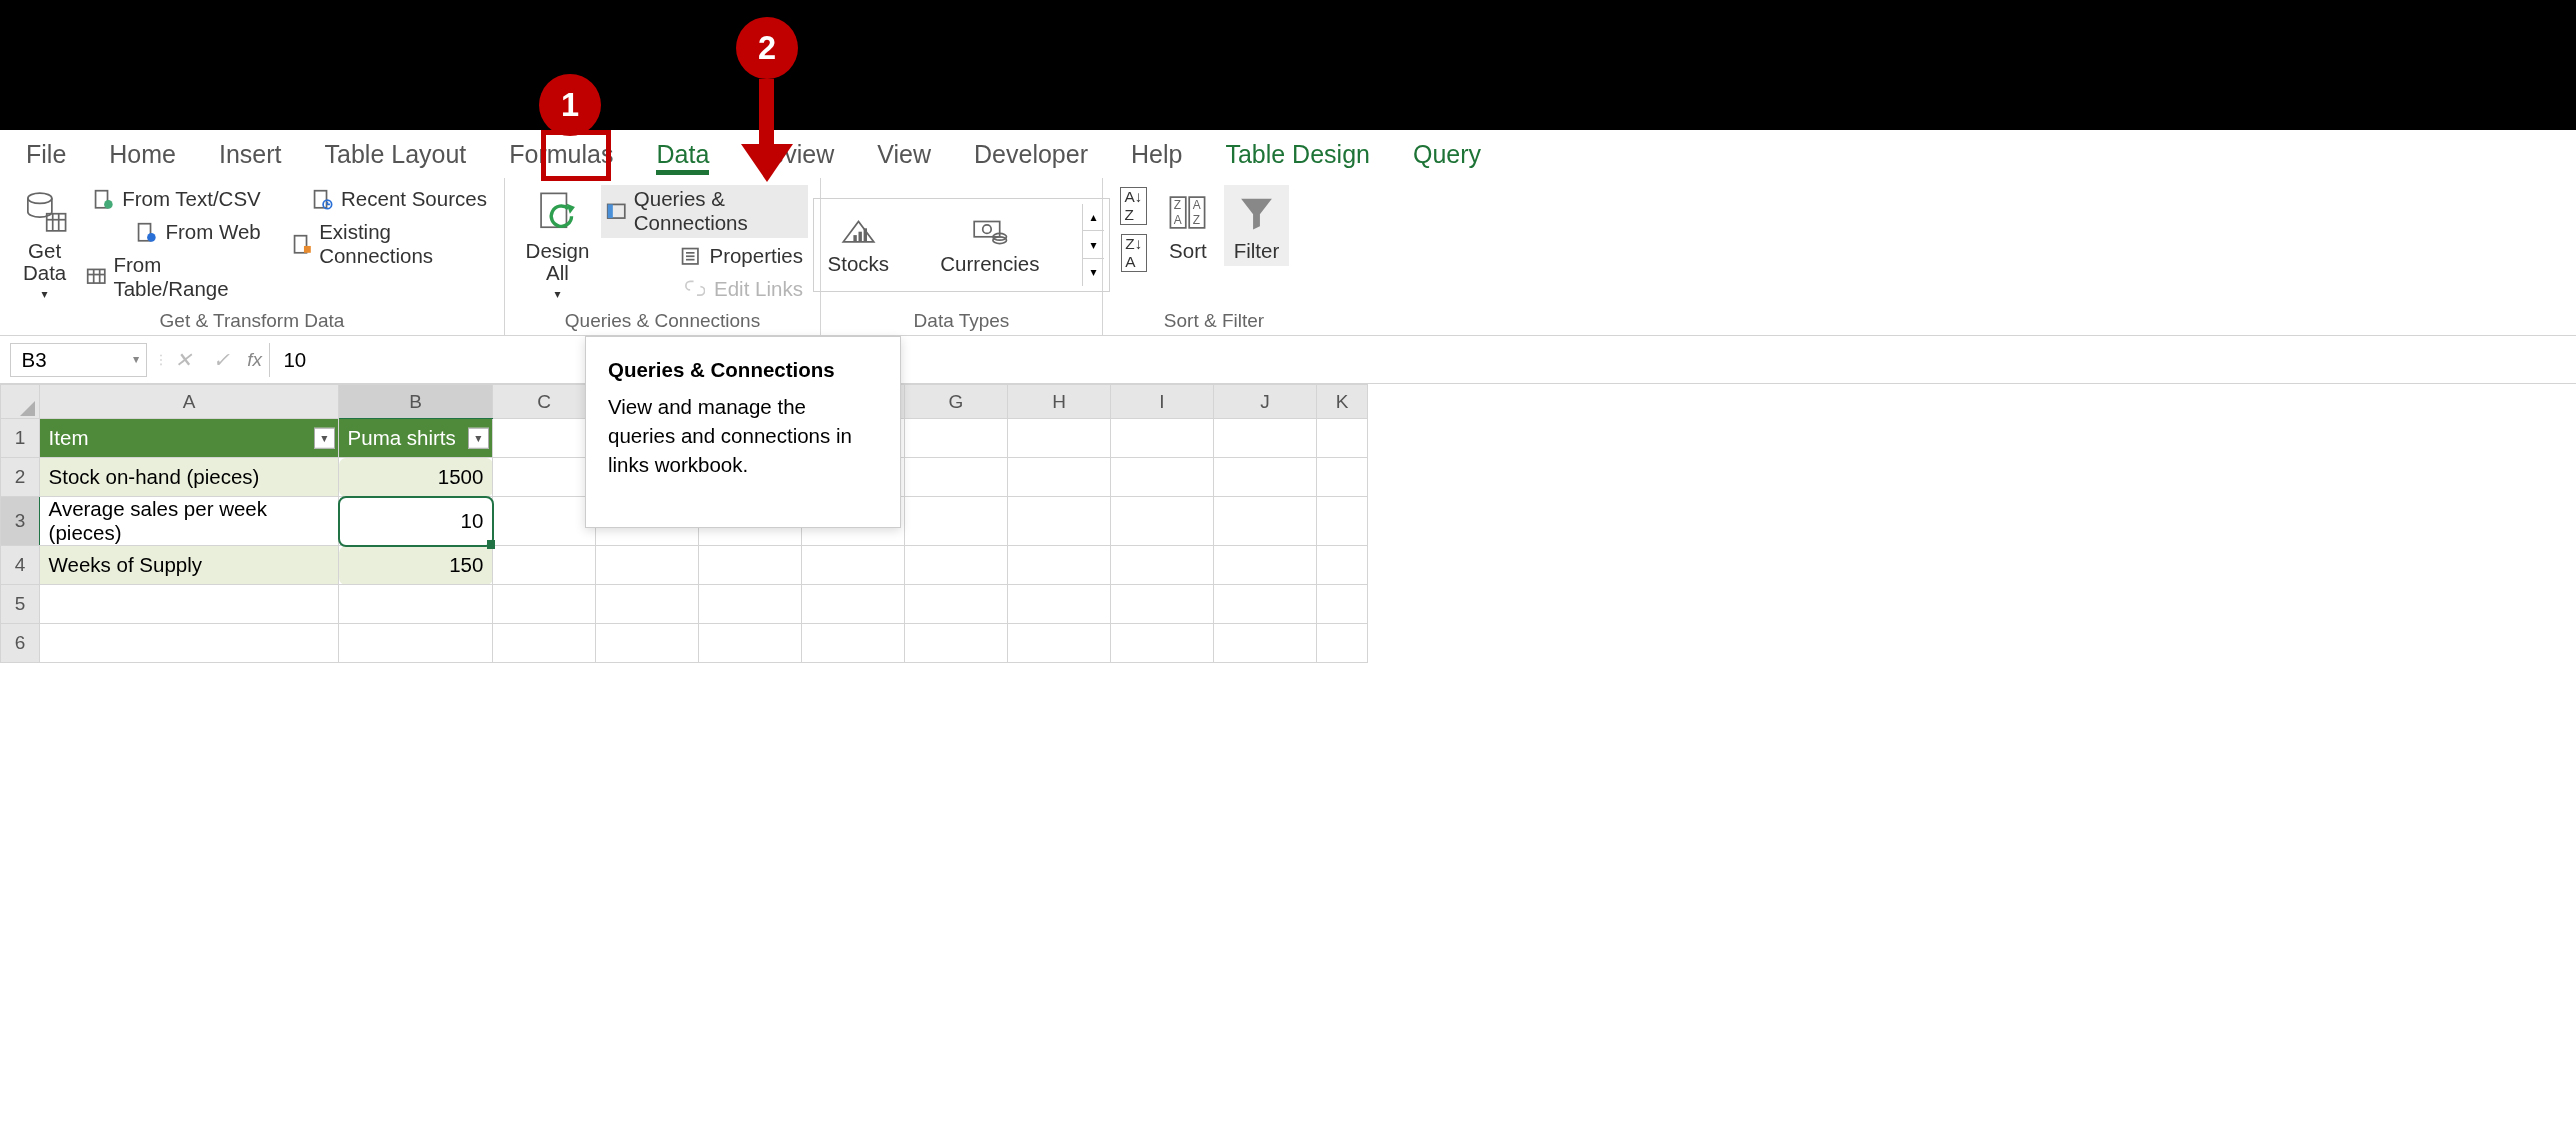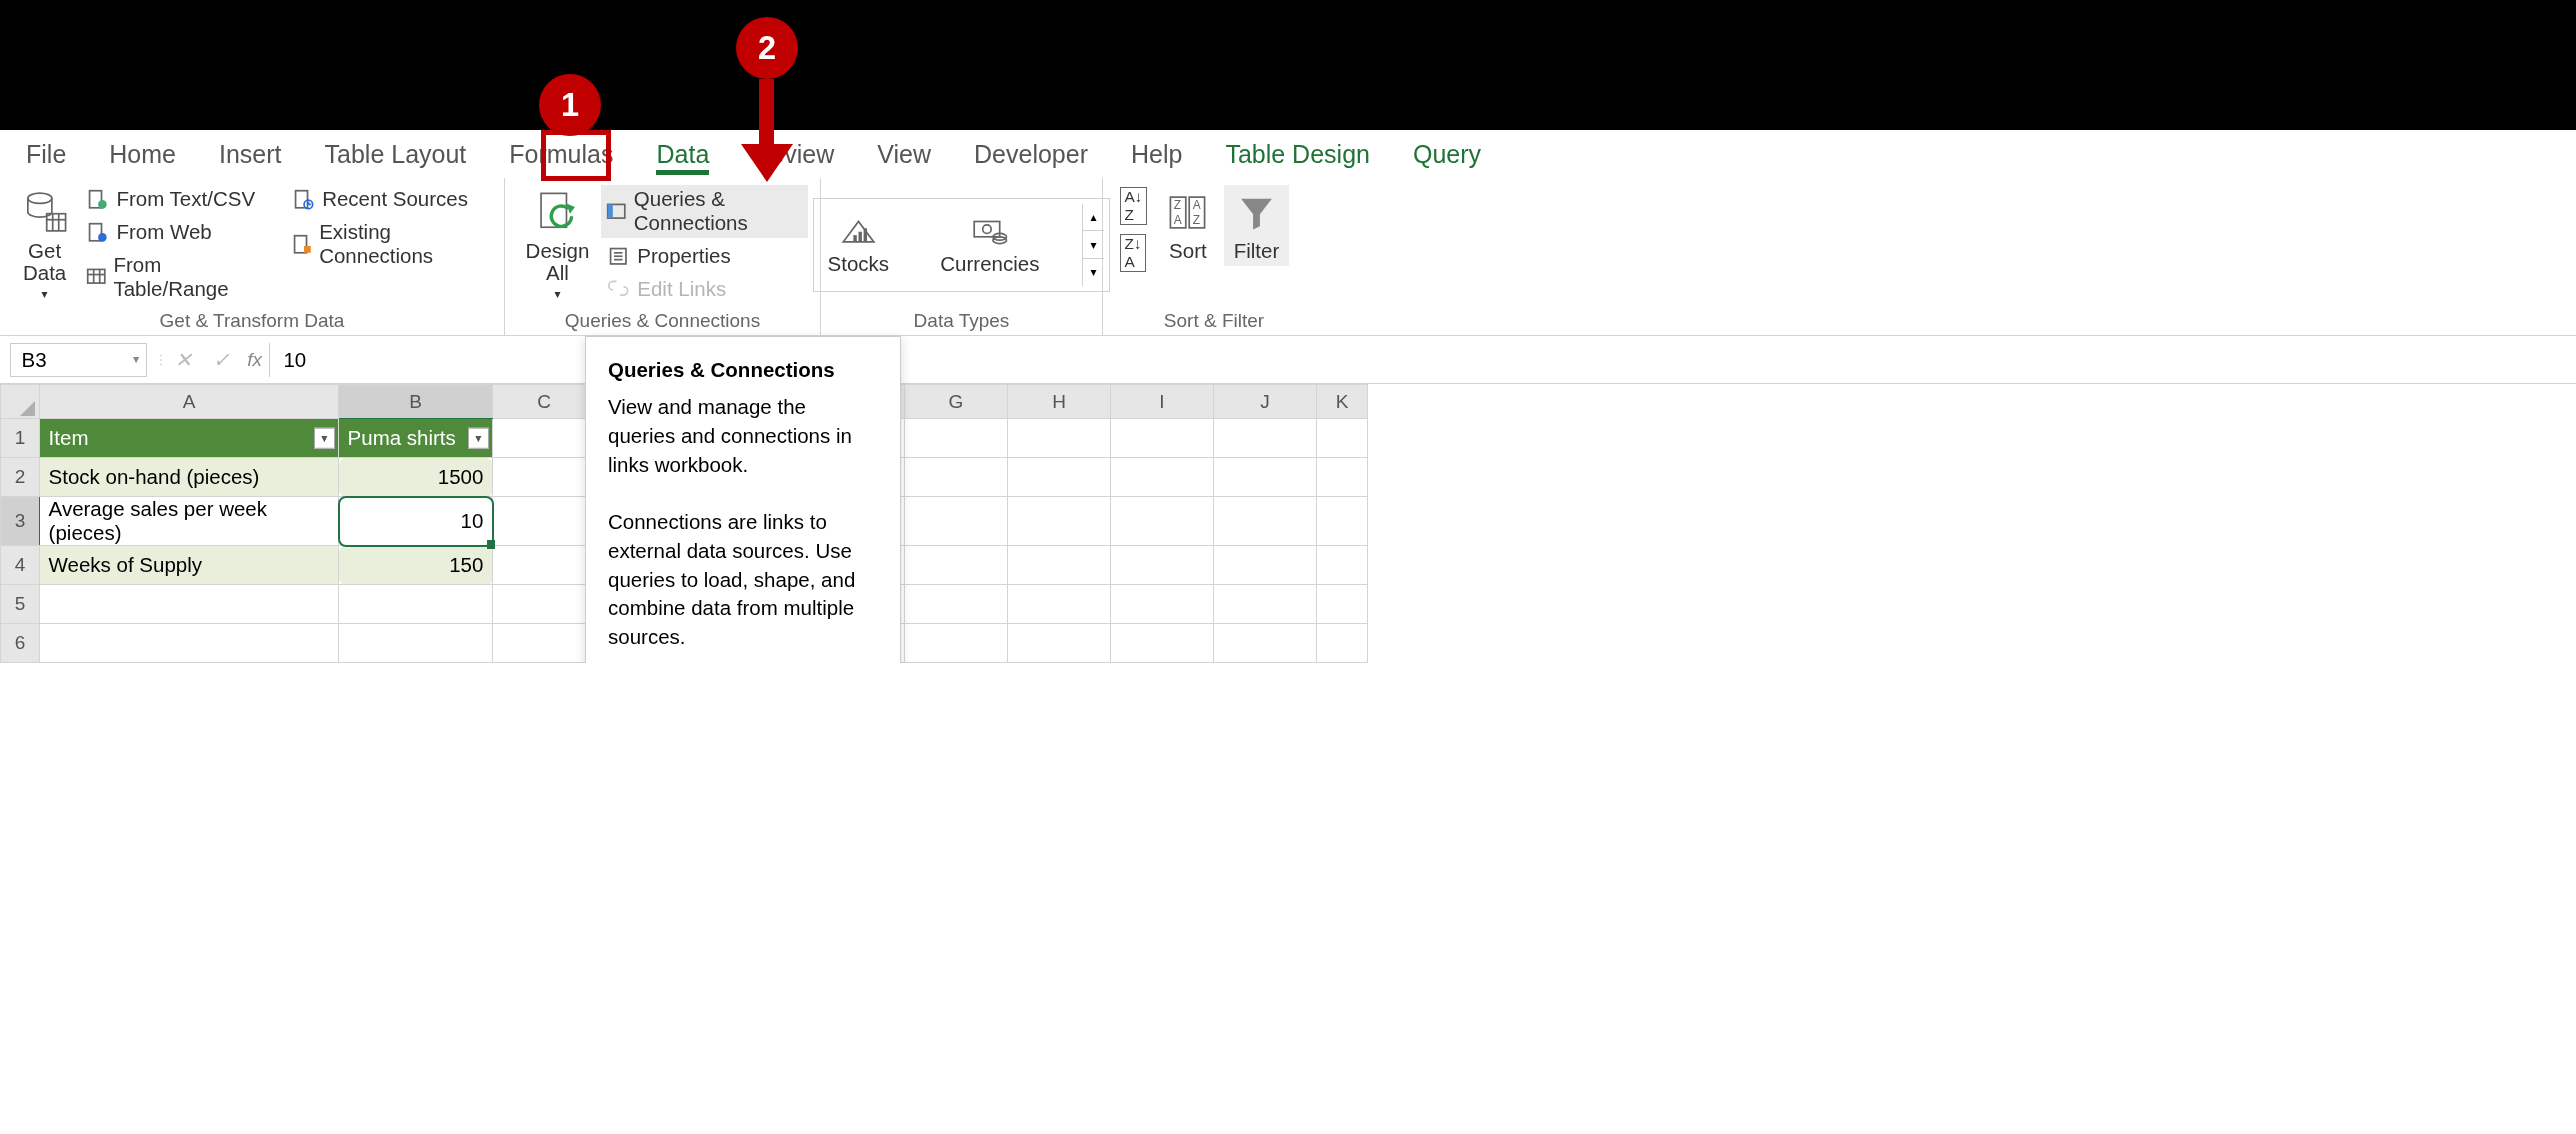--- a/index.html
+++ b/index.html
@@ -18,21 +18,21 @@
   .ribbon-tab { color:#555; cursor:pointer; position:relative;}
   .ribbon-tab.active { color:#1e7336; font-weight:400;}
   .ribbon-tab.active::after { content:""; position:absolute; left:0; right:0; bottom:-6.8px; height:5.1px; background:#1e7336; }
   .ribbon-tab.ctx { color:#1e7336; }
 
   
   .ribbon-content { display:flex; border-bottom:0.9px solid #d4d4d4; }
   .rgroup { border-right:0.9px solid #d4d4d4; padding:6.8px 12px 3.4px; display:flex; flex-direction:column; justify-content:space-between; min-height:152px;}
   .rgroup-body { display:flex; align-items:flex-start; gap:3.4px; flex:1;}
   .rgroup-label { text-align:center; font-size:19px; color:#666; padding-top:5.1px;}
-  .ritem { display:flex; align-items:center; gap:6.8px; font-size:20.5px; color:#333; padding:2.6px 5.1px; cursor:pointer;}
+  .ritem { display:flex; align-items:center; gap:6.8px; font-size:20.5px; color:#333; padding:2.6px 5.1px; cursor:pointer;justify-content:flex-end;}
   .ritem.hover { background:#eaeaea;}
   .ritem.disabled { color:#b5b5b5;}
   .ritem .icon { width:24px; height:24px; display:inline-flex; align-items:center; justify-content:center; font-size:17px;}
   .big-button { display:flex; flex-direction:column; align-items:center; justify-content:flex-end; padding:3.4px 8.6px; font-size:20.5px; color:#333; cursor:pointer; gap:3.4px; text-align:center; line-height:1.1;}
   .big-button .big-icon { width:48px; height:48px; display:flex; align-items:center; justify-content:center;}
   svg { display:block; }
   .vcol { display:flex; flex-direction:column; gap:3.4px;}
 
   
   .dt-gallery { display:flex; align-items:stretch; border:0.9px solid #d0d0d0; padding:5.1px; gap:34px; height:94px;}
@@ -412,16 +412,15 @@
           <td class="cell"></td>
           <td class="cell"></td>
     </tr>
   </tbody>
     </table>
 
   <div class="tooltip" style="left:585px; top:-48px;">
     <div class="tt-title">Queries &amp; Connections</div>
     <p>View and manage the queries and connections in links workbook.</p>
     <br>
-    <p>Connections are links to external data sources. Use queries to load, shape, and combine data from multiple sources.</p>
   </div>
 </div>
 
 
 </body></html>

